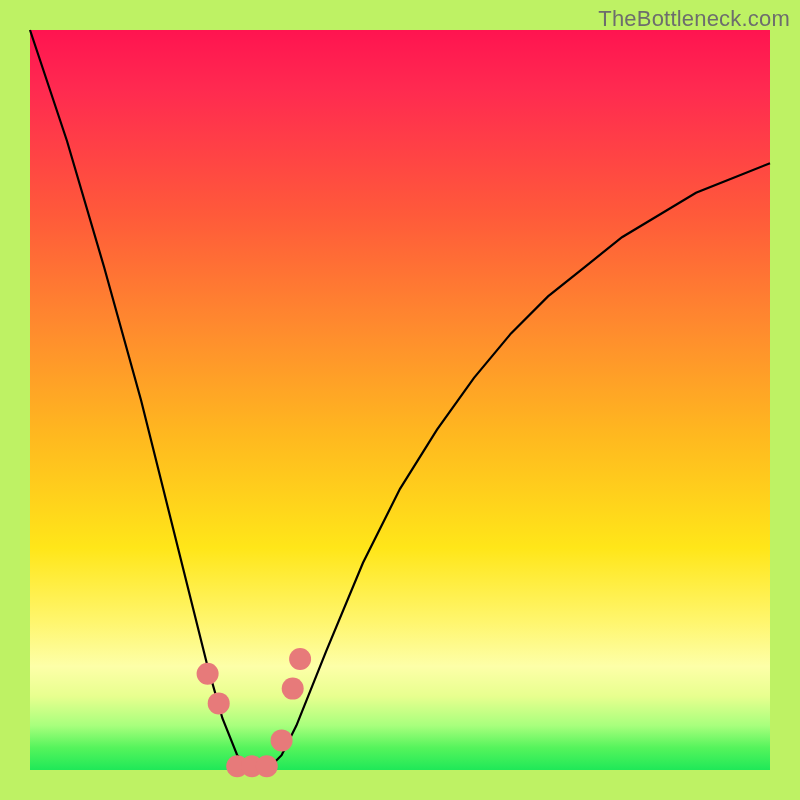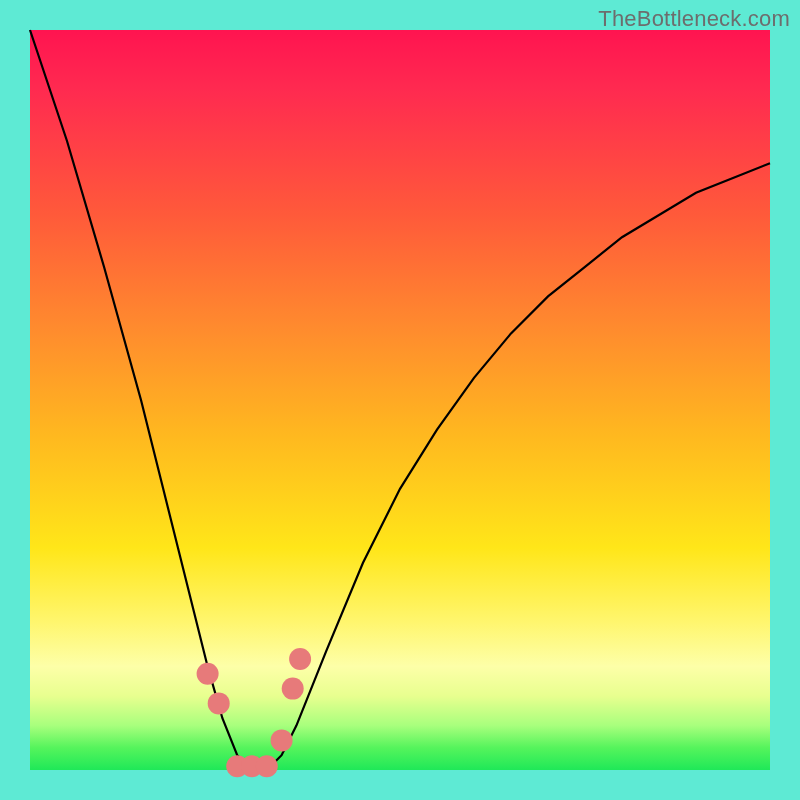--- a/index.html
+++ b/index.html
@@ -10,21 +10,21 @@
     background: #000;
     overflow: hidden;
     font-family: Arial, Helvetica, sans-serif;
   }
   .frame {
     position: absolute;
     left: 0;
     top: 0;
     width: 800px;
     height: 800px;
-    background: #5eead4;
+    background: #bef264;
   }
   .plot {
     position: absolute;
     left: 30px;
     top: 30px;
     width: 740px;
     height: 740px;
     
     background: linear-gradient(
       to bottom,

